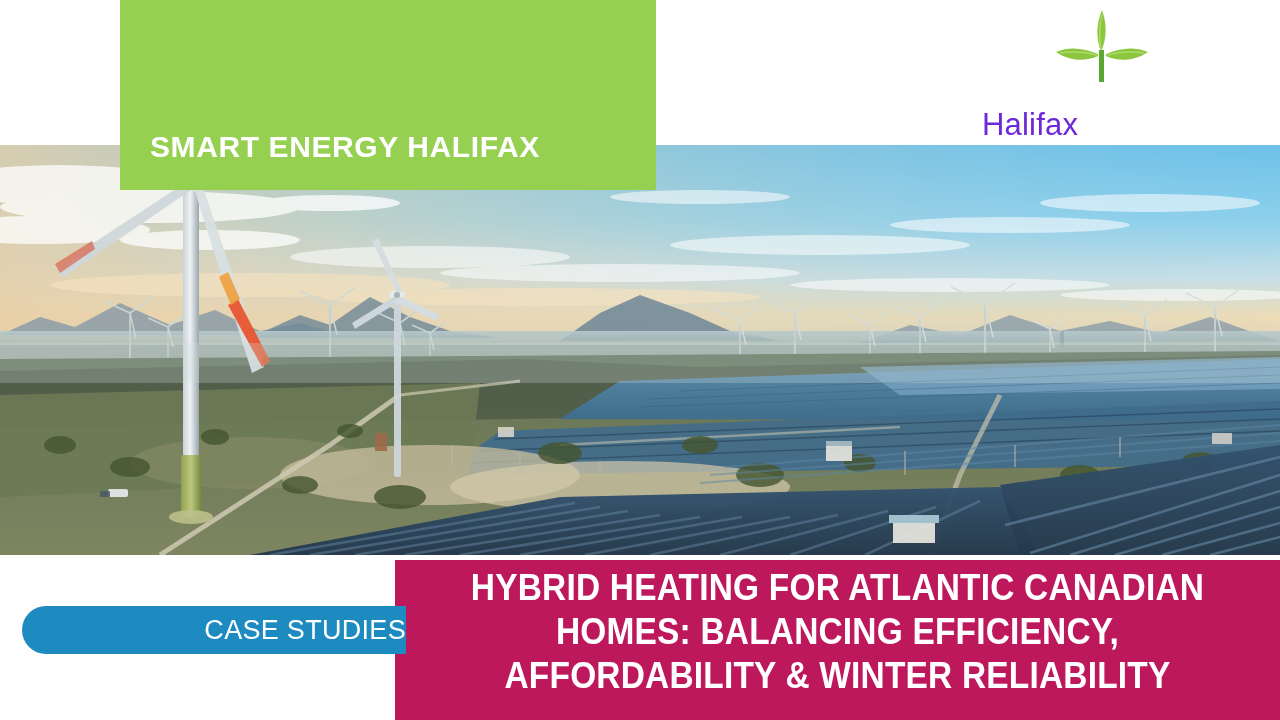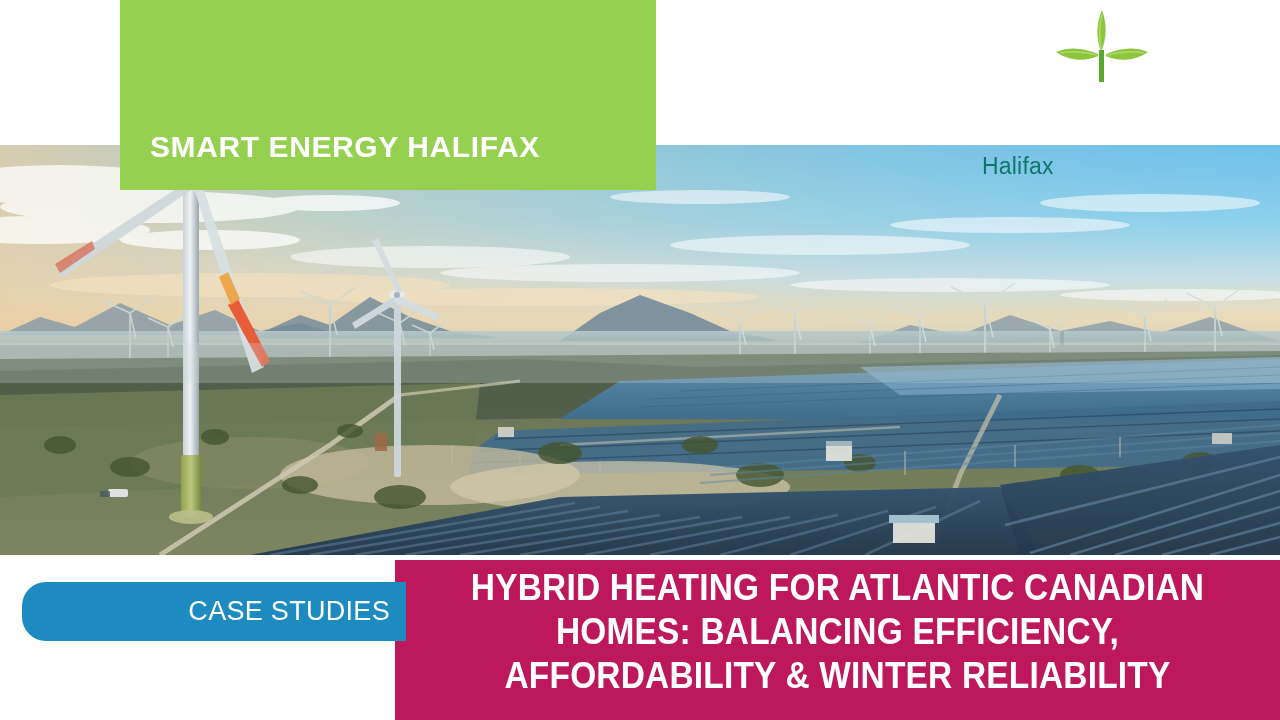--- a/index.html
+++ b/index.html
@@ -20,37 +20,37 @@
                         letter-spacing:.6px; line-height:1; white-space:nowrap; }
 
   
   .logo { position:absolute; right:36px; top:8px; width:268px; height:132px; }
   .logo-mark { position:absolute; left:78px; top:0; width:96px; height:74px; }
   .logo-word { position:absolute; left:0; top:58px; width:268px; height:46px;
                font-size:43px; font-weight:normal; letter-spacing:-.4px;
                white-space:nowrap; line-height:46px; }
   .logo-smart { color:#2f86ab; }
   .logo-energy { color:#1d7aa8; }
-  .logo-sub { position:absolute; left:6px; top:104px; font-size:23px;
-              color:#0f766e; letter-spacing:.2px; line-height:26px;margin-top:41px; }
+  .logo-sub { position:absolute; left:6px; top:104px; font-size:31px;
+              color:#6d28d9; letter-spacing:.2px; line-height:26px; }
 
   
   .title-block { position:absolute; left:395px; top:560px; width:885px; height:160px;
                  background:#be185d; }
   .title-text { position:absolute; left:12px; top:6px; width:861px;
                 text-align:center; color:#ffffff; font-weight:bold;
                 font-size:36px; line-height:44px; letter-spacing:.2px;
                 transform:scaleX(.93); transform-origin:center top; }
   .title-line { display:block; white-space:nowrap; }
 
   
-  .pill { position:absolute; left:22px; top:582px; width:384px; height:59px;
+  .pill { position:absolute; left:22px; top:606px; width:384px; height:48px;
           background:#1e8bc0; border-radius:24px 0 0 24px;
           display:flex; align-items:center; justify-content:flex-end;
-          padding-right:16px; }
+          }
   .pill-text { color:#ffffff; font-size:27px; font-weight:normal;
                letter-spacing:.3px; white-space:nowrap; }
 </style>
 </head>
 <body>
 
 <div id="slide">
 
   <div class="photo">
     <svg viewBox="0 0 1280 410" preserveAspectRatio="none">

